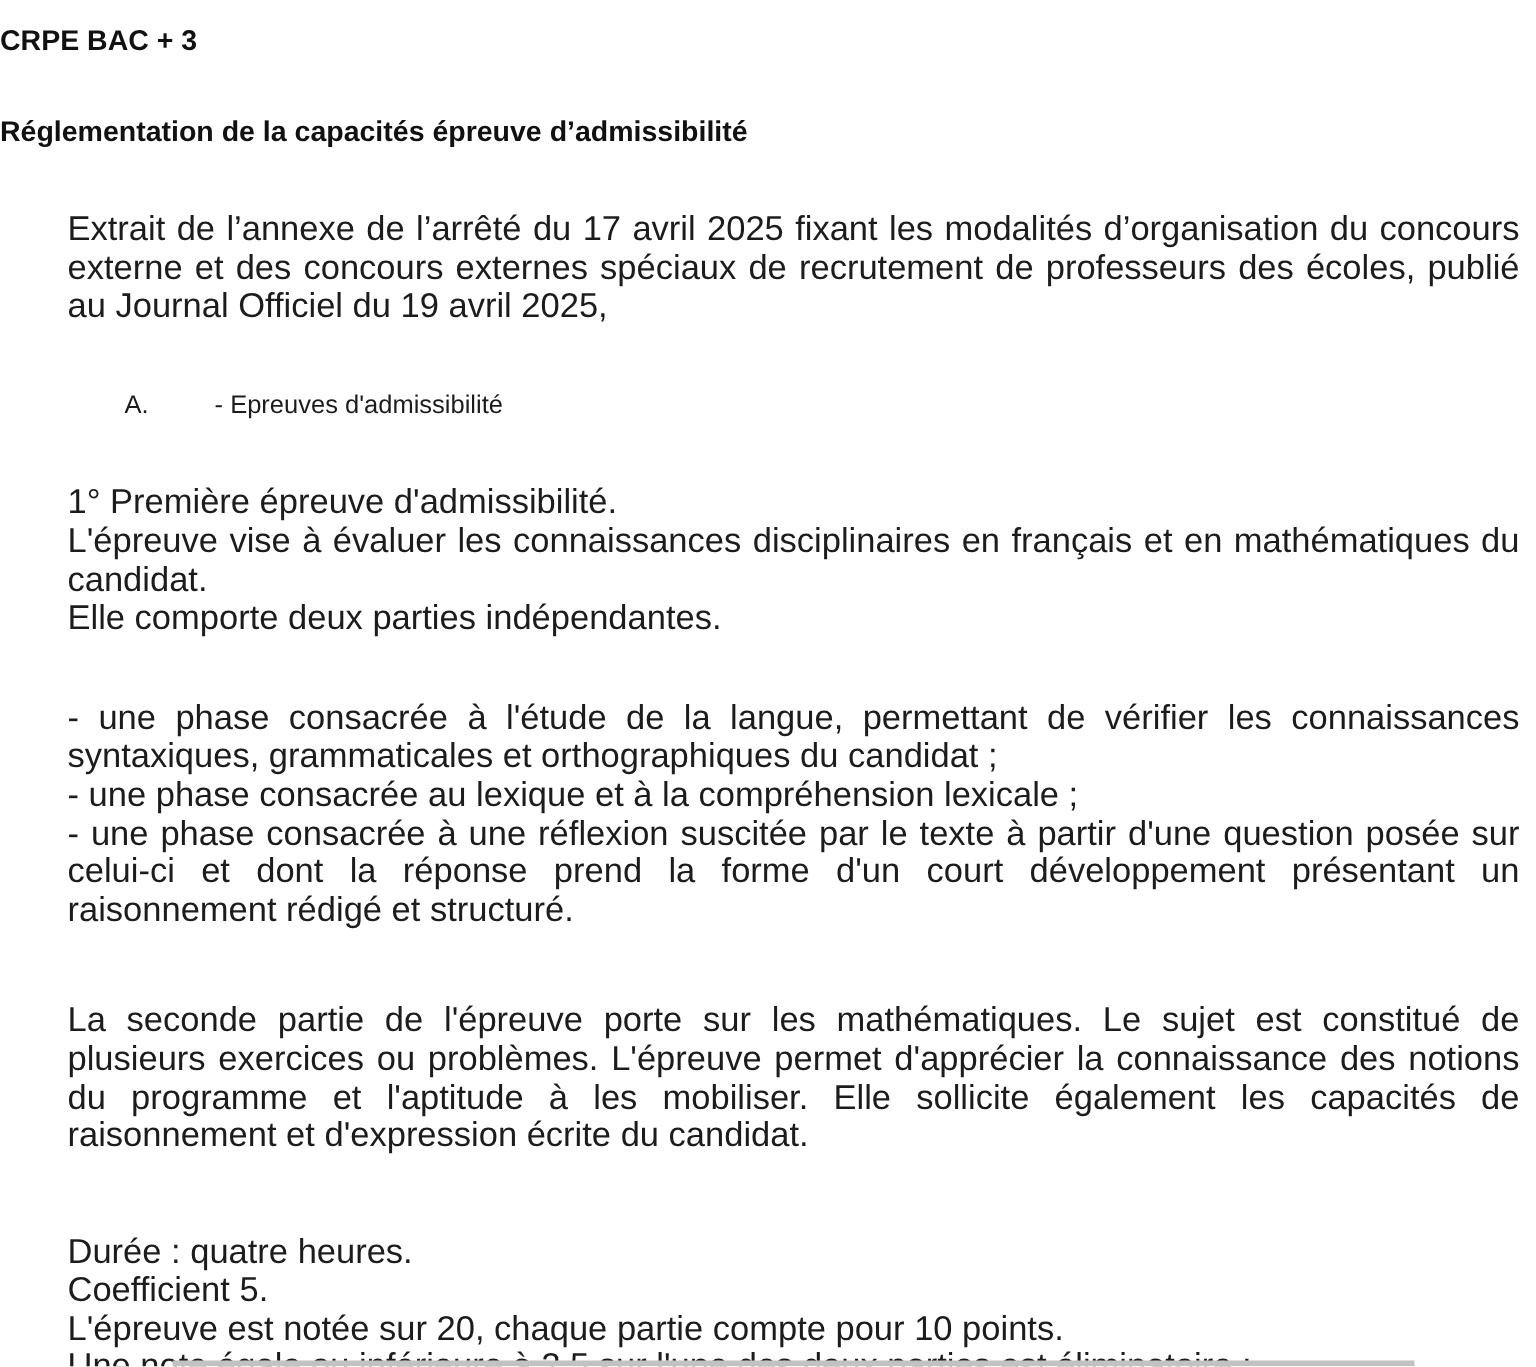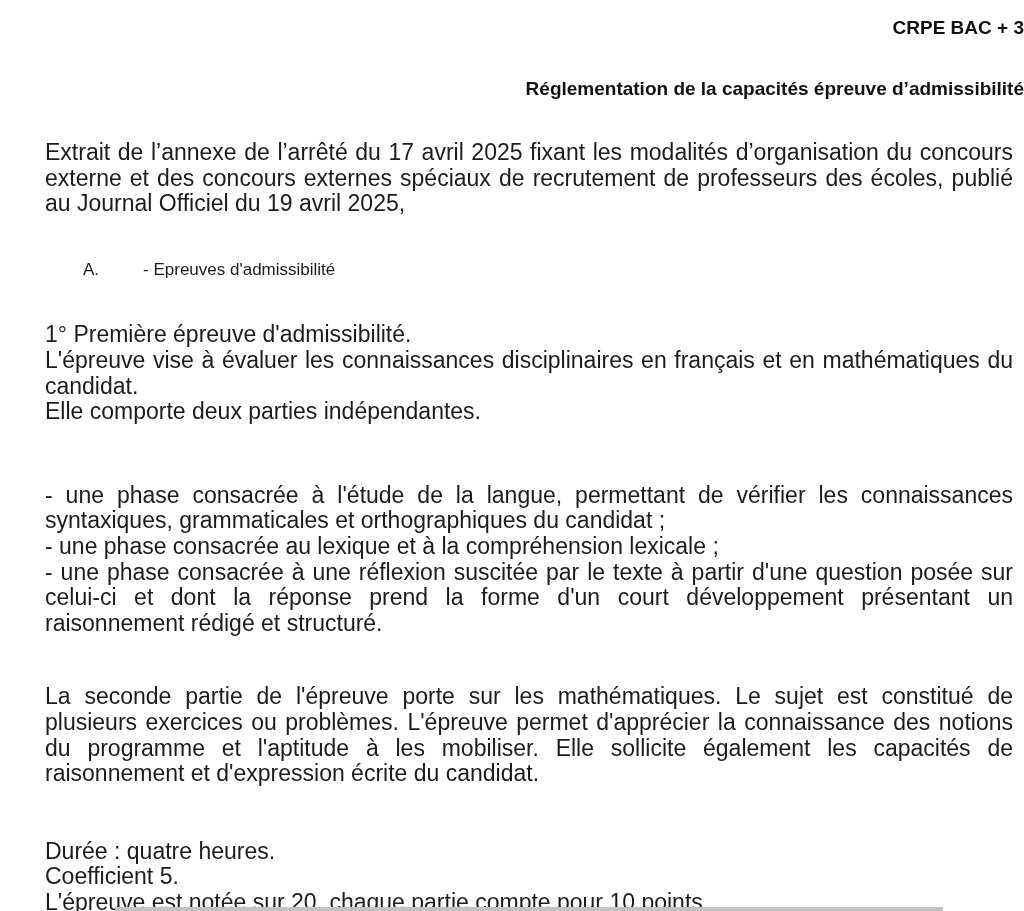--- a/index.html
+++ b/index.html
@@ -7,21 +7,21 @@
       position: relative;
       width: 1024px;
       height: 911px;
       background: #ffffff;
       color: #1c1c1c;
       font-family: "Liberation Sans", "DejaVu Sans", sans-serif;
       overflow: hidden;
       box-sizing: border-box;
     }
     .doc-title, .doc-subtitle {
-      text-align: right;
+      text-align: left;
       font-size: 19px;
       font-weight: bold;
       line-height: 24px;
       margin: 0;
       color: #111111;
     }
     .doc-title { padding-top: 16px; }
     .doc-subtitle { margin-top: 37px; }
     .body-par {
       font-size: 23px;
@@ -29,21 +29,21 @@
       text-align: justify;
       white-space: pre-line;
       margin: 0 11px 0 45px;
       color: #1c1c1c;
     }
     .par-intro      { margin-top: 39px; }
     .section-line   { font-size: 17px; line-height: 25.6px; margin: 40px 0 0 83px; color: #1c1c1c; }
     .section-text   { margin-left: 44px; }
     .par-first-test { margin-top: 40px; }
     .par-first-part { margin-top: 46px; }
-    .par-phases     { margin-top: 58px; }
+    .par-phases     { margin-top: 41px; }
     .par-second     { margin-top: 48px; }
     .par-scoring    { margin-top: 52px; }
     .bottom-bar {
       position: absolute;
       left: 115px;
       bottom: 0;
       width: 828px;
       height: 4px;
       background: #c2c2c2;
     }

